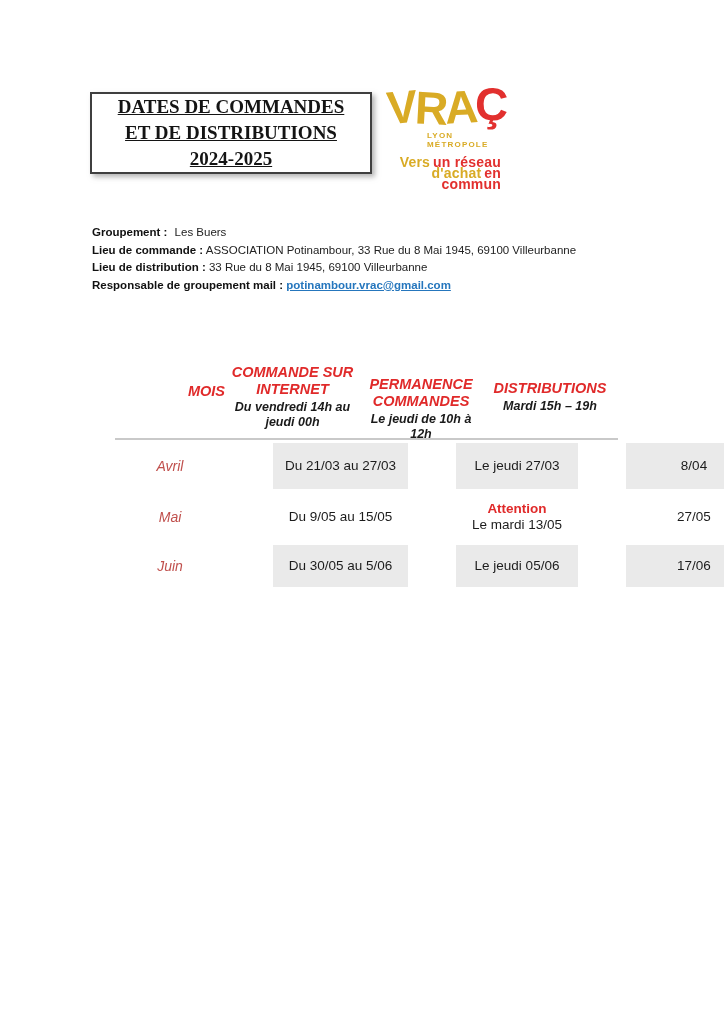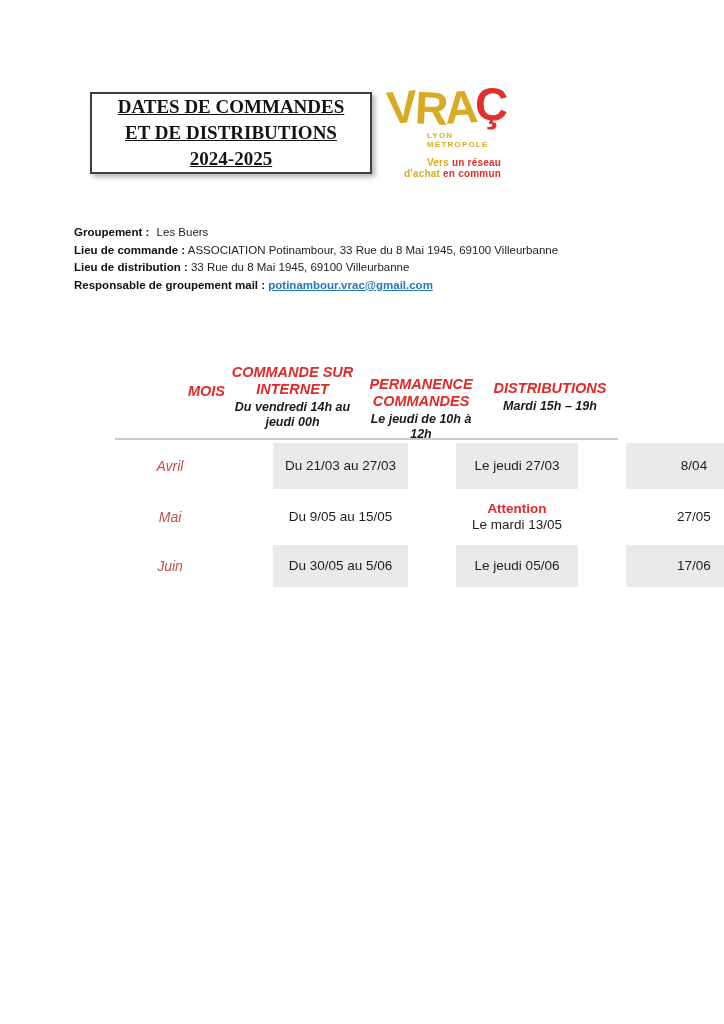--- a/index.html
+++ b/index.html
@@ -33,28 +33,28 @@
   .logo-word span:nth-child(1){ transform:rotate(-5deg); }
   .logo-word span:nth-child(2){ transform:rotate(3deg) translateY(1px); }
   .logo-word span:nth-child(3){ transform:rotate(-3deg); }
   .logo-word span:nth-child(4){ transform:rotate(2deg) translateY(-3px); }
   .logo-region {
     margin:1px 0 0 36px; color:#d9ab25; font-weight:bold;
     font-size:8px; line-height:9px; letter-spacing:1.2px;
   }
   .logo-tagline {
     margin-top:8px; text-align:right;
-    font-size:10px; font-weight:bold; line-height:11px; letter-spacing:0.2px;
+    font-size:14px; font-weight:bold; line-height:11px; letter-spacing:0.2px;
   }
   .logo-tagline .gold { color:#d9ab25; margin-right:3px; }
   .logo-tagline .red  { color:#e2302e; }
 
   
   .info {
-    position:absolute; left:74px; top:224px; width:548px;
+    position:absolute; left:92px; top:224px; width:548px;
     font-size:11.5px; line-height:17.5px; color:#222222;
   }
   .info b { color:#111111; }
   .info .sep { display:inline-block; width:4px; }
   .mail-link {
     color:#2576bd; font-weight:bold; text-decoration:underline; cursor:pointer;
   }
 
   
   .sched { position:absolute; left:115px; top:352px; width:503px; }

